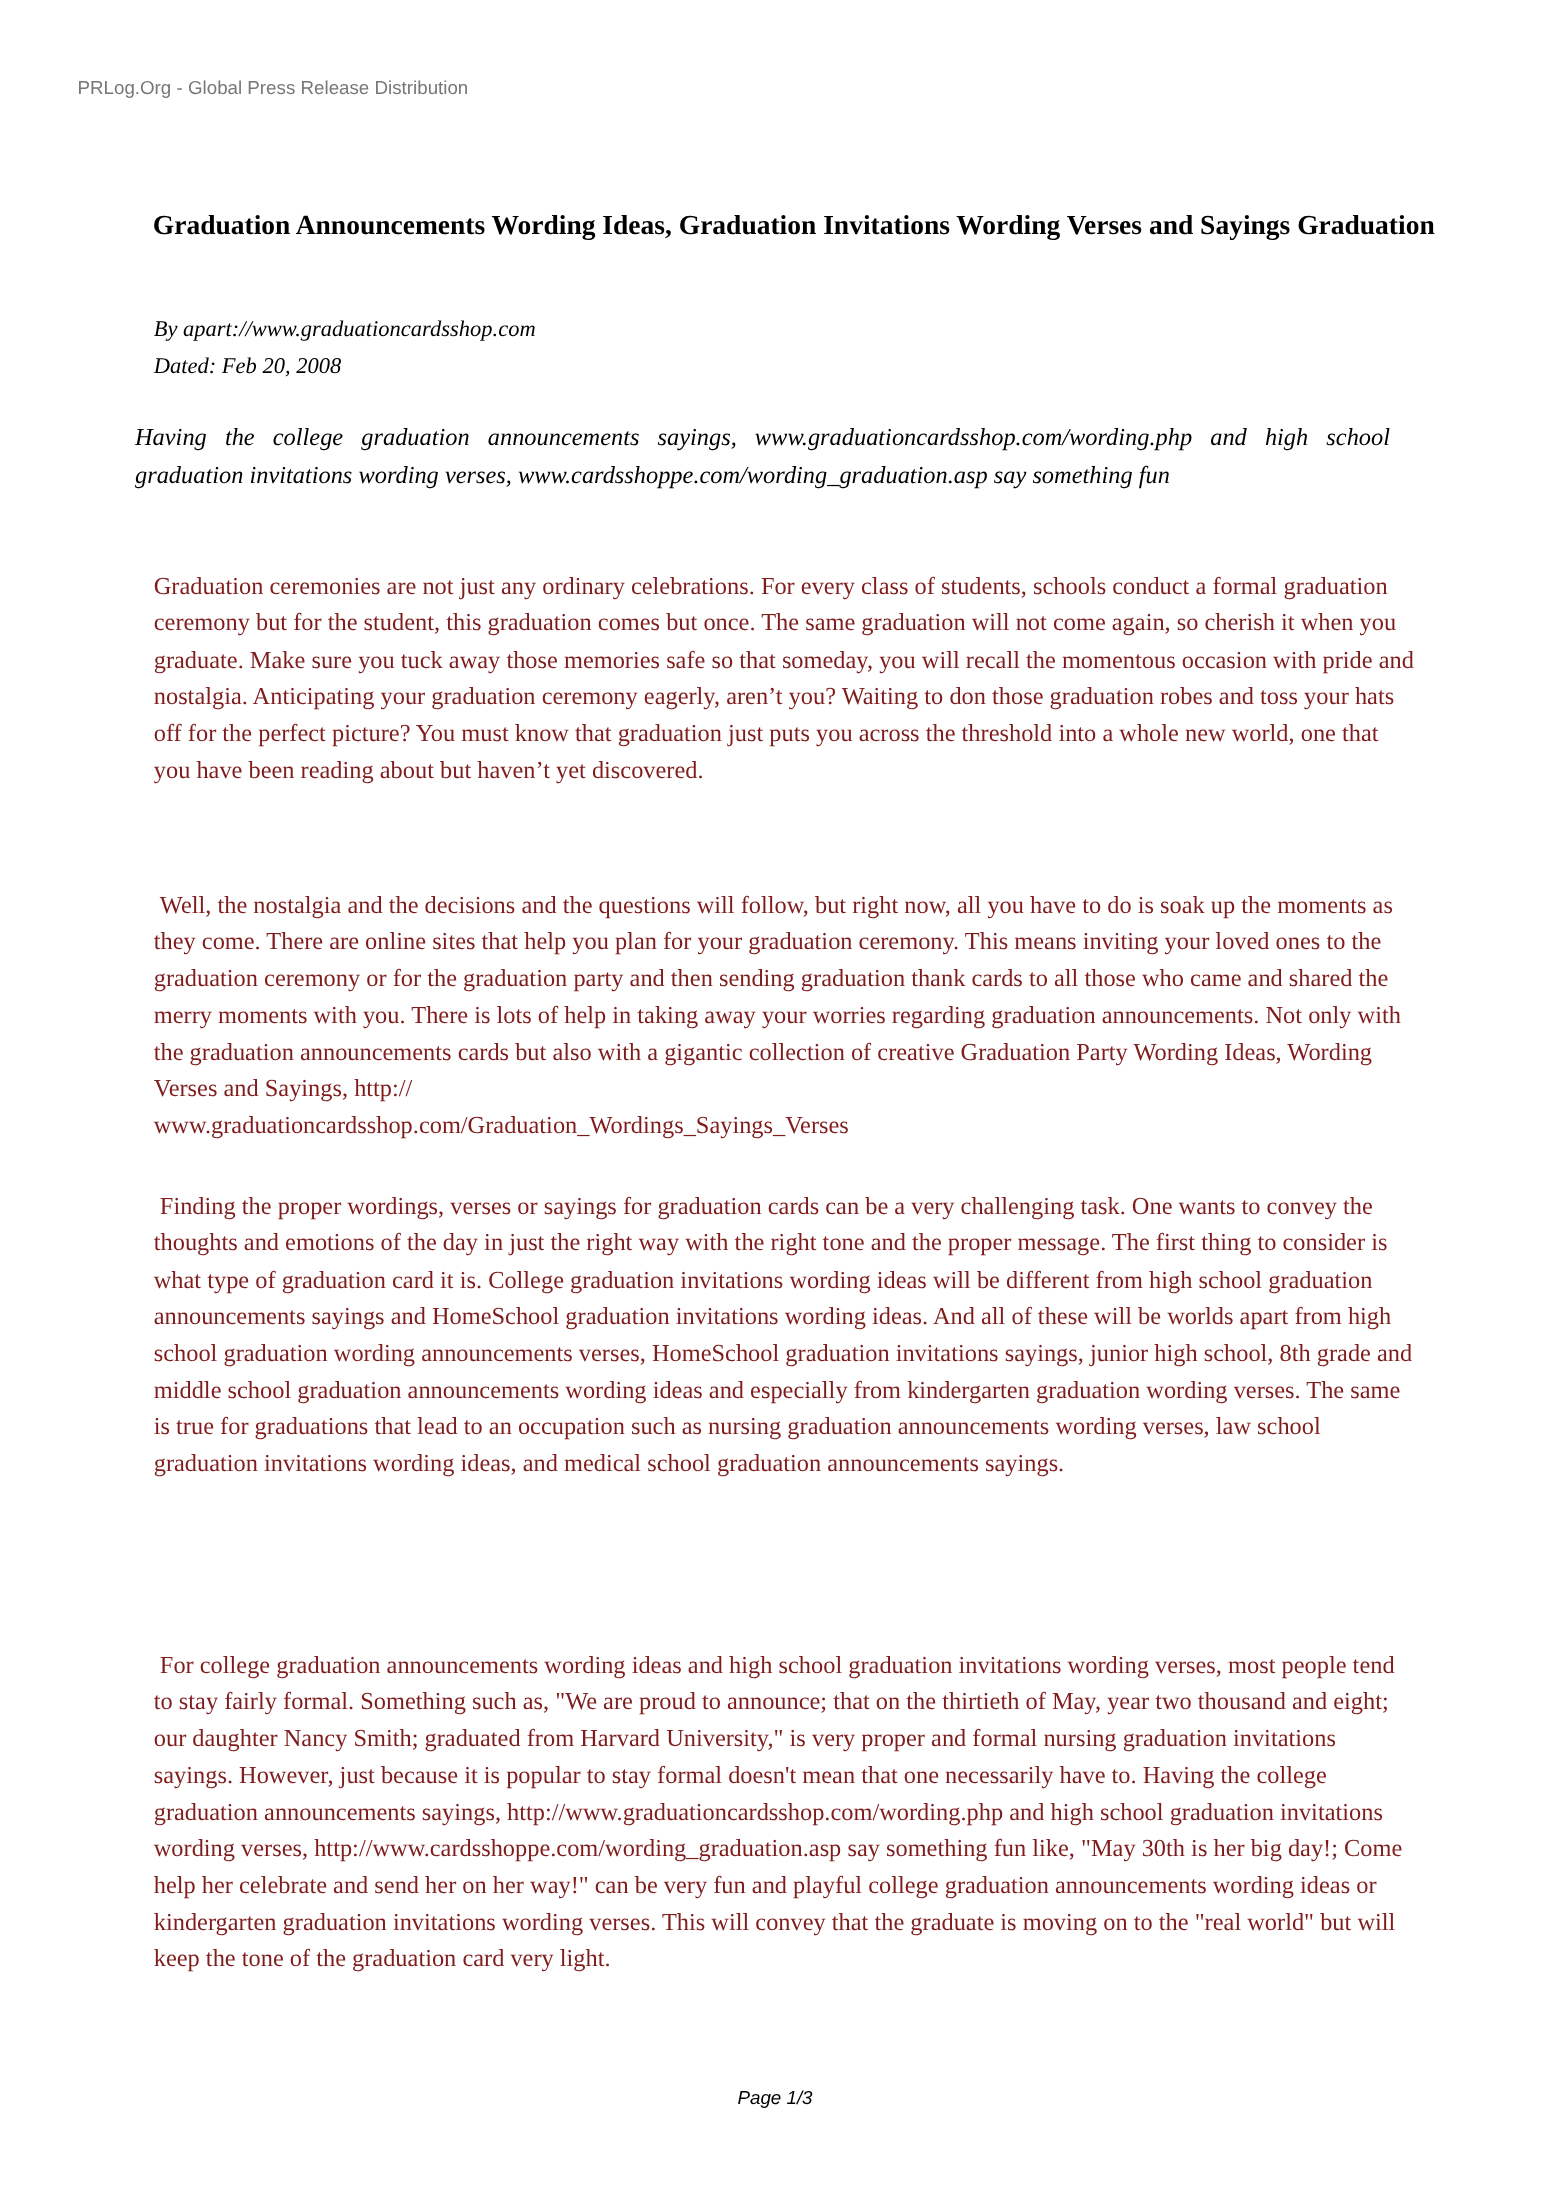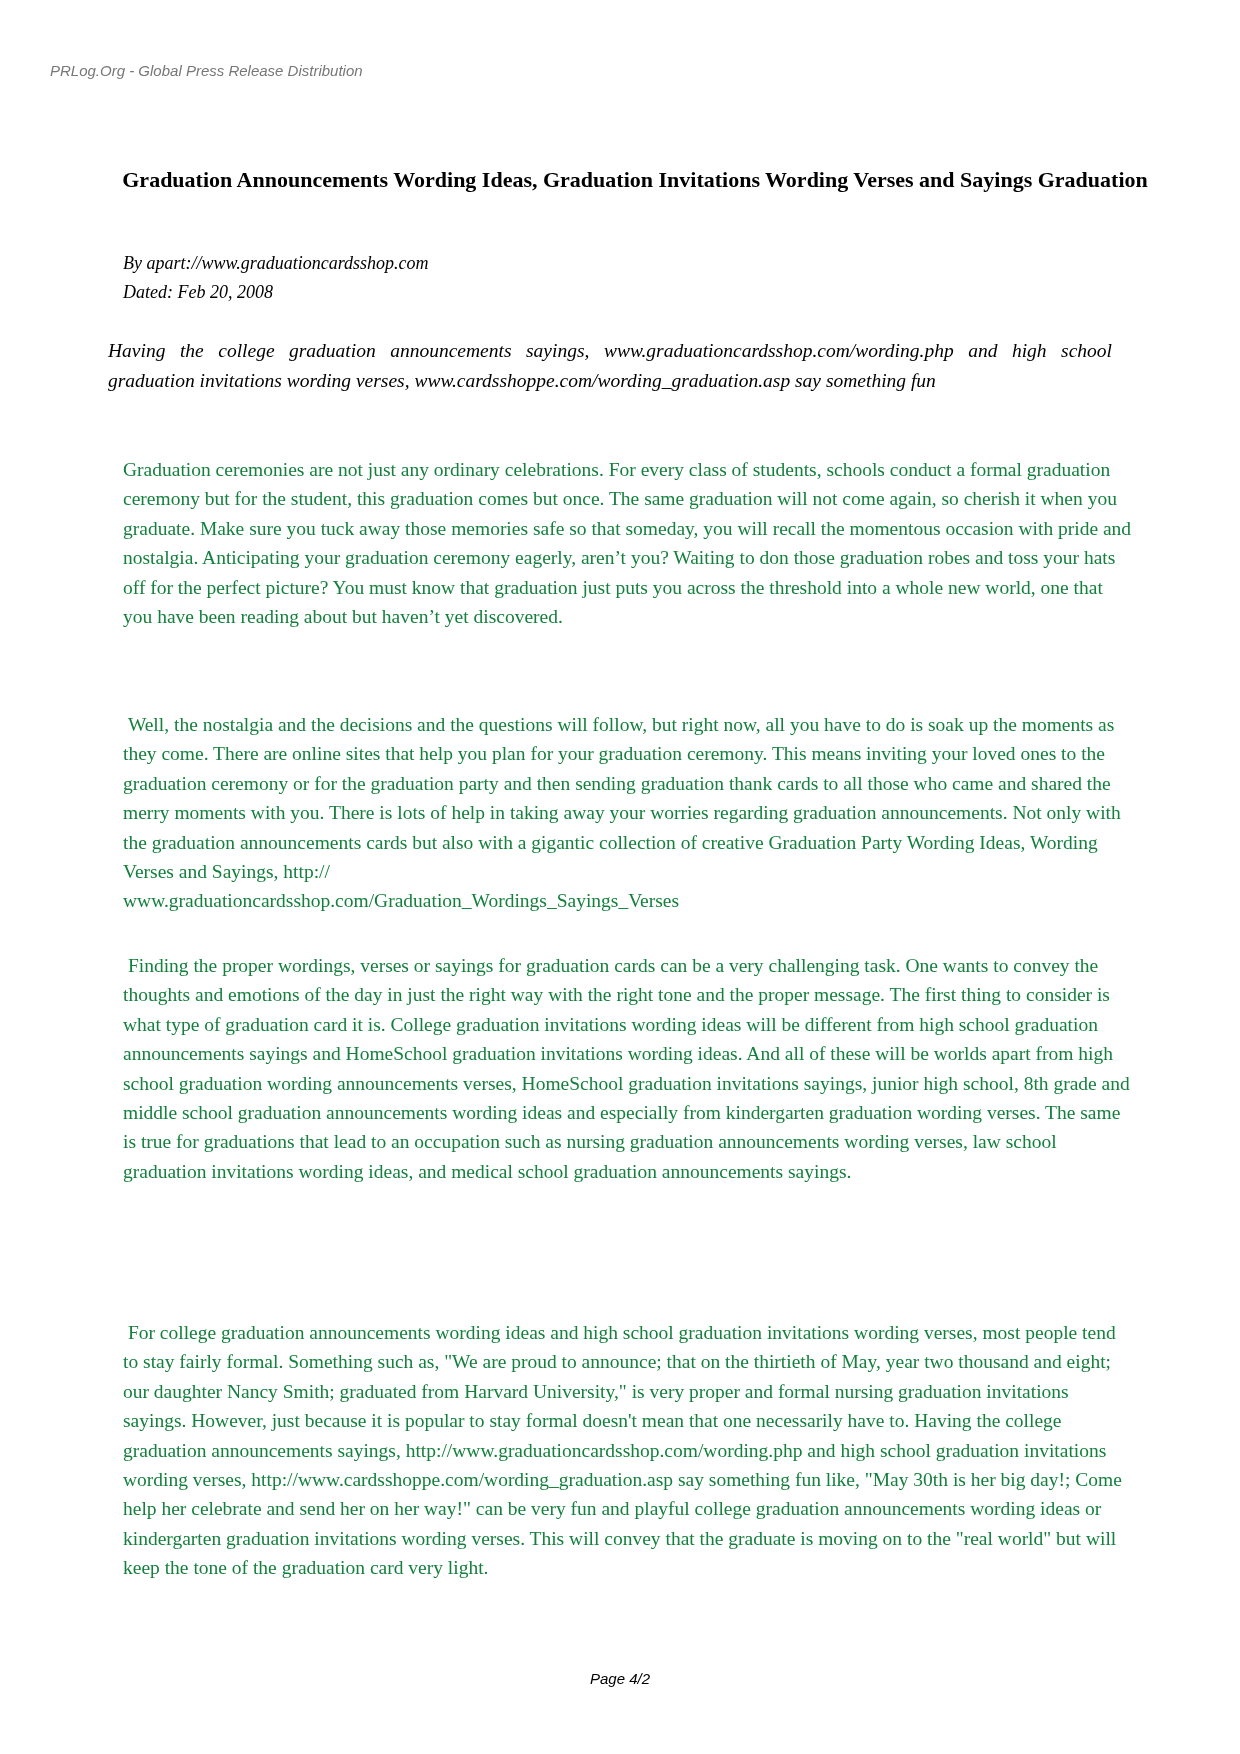--- a/index.html
+++ b/index.html
@@ -1,39 +1,39 @@
 <!DOCTYPE html>
 <html><head>
   <meta charset="utf-8">
   <style>
     html, body { margin: 0; padding: 0; background: #ffffff; }
     body { width: 1240px; height: 1754px; position: relative; overflow: hidden; }
     .header {
-      position: absolute; left: 50px; top: 62px;
-      font-family: "Liberation Sans", sans-serif; font-size: 15px; color: #777777; font-style: italic;
+      position: absolute; left: 62px; top: 62px;
+      font-family: "Liberation Sans", sans-serif; font-size: 15px; color: #777777;
     }
     .title {
       position: absolute; left: 50px; width: 1140px; top: 148px;
       font-family: "Liberation Serif", serif; font-weight: bold; font-size: 22px;
       line-height: 34px; text-align: center; color: #000;
     }
     .meta {
       position: absolute; left: 123px; top: 249px;
       font-family: "Liberation Serif", serif; font-style: italic; font-size: 18px;
       line-height: 29px; color: #000;
     }
     .summary {
       position: absolute; left: 108px; width: 1004px; top: 336px;
       font-family: "Liberation Serif", serif; font-style: italic; font-size: 19.5px;
       line-height: 29.5px; text-align: justify; color: #000;
     }
     .para {
       position: absolute; left: 123px; width: 1010px;
       font-family: "Liberation Serif", serif; font-size: 19.5px;
-      line-height: 29.4px; color: #15803d; white-space: pre-wrap;
+      line-height: 29.4px; color: #7f1d1d; white-space: pre-wrap;
     }
     #p1 { top: 455px; }
     #p2 { top: 710px; }
     #p3 { top: 951px; }
     #p4 { top: 1318px; }
     .footer {
       position: absolute; left: 0; width: 1240px; top: 1670px; text-align: center;
       font-family: "Liberation Sans", sans-serif; font-style: italic; font-size: 15px; color: #000;
     }
   </style>
@@ -50,13 +50,13 @@
 </div>
 
 <div class="summary">Having the college graduation announcements sayings, www.graduationcardsshop.com/wording.php and high school graduation invitations wording verses, www.cardsshoppe.com/wording_graduation.asp say something fun</div>
 
 <div class="para" id="p1">Graduation ceremonies are not just any ordinary celebrations. For every class of students, schools conduct a formal graduation ceremony but for the student, this graduation comes but once. The same graduation will not come again, so cherish it when you graduate. Make sure you tuck away those memories safe so that someday, you will recall the momentous occasion with pride and nostalgia. Anticipating your graduation ceremony eagerly, aren’t you? Waiting to don those graduation robes and toss your hats off for the perfect picture? You must know that graduation just puts you across the threshold into a whole new world, one that you have been reading about but haven’t yet discovered.</div>
 <div class="para" id="p2"> Well, the nostalgia and the decisions and the questions will follow, but right now, all you have to do is soak up the moments as they come. There are online sites that help you plan for your graduation ceremony. This means inviting your loved ones to the graduation ceremony or for the graduation party and then sending graduation thank cards to all those who came and shared the merry moments with you. There is lots of help in taking away your worries regarding graduation announcements. Not only with the graduation announcements cards but also with a gigantic collection of creative Graduation Party Wording Ideas, Wording Verses and Sayings, http://
 www.graduationcardsshop.com/Graduation_Wordings_Sayings_Verses</div>
 <div class="para" id="p3"> Finding the proper wordings, verses or sayings for graduation cards can be a very challenging task. One wants to convey the thoughts and emotions of the day in just the right way with the right tone and the proper message. The first thing to consider is what type of graduation card it is. College graduation invitations wording ideas will be different from high school graduation announcements sayings and HomeSchool graduation invitations wording ideas. And all of these will be worlds apart from high school graduation wording announcements verses, HomeSchool graduation invitations sayings, junior high school, 8th grade and middle school graduation announcements wording ideas and especially from kindergarten graduation wording verses. The same is true for graduations that lead to an occupation such as nursing graduation announcements wording verses, law school graduation invitations wording ideas, and medical school graduation announcements sayings.</div>
 <div class="para" id="p4"> For college graduation announcements wording ideas and high school graduation invitations wording verses, most people tend to stay fairly formal. Something such as, "We are proud to announce; that on the thirtieth of May, year two thousand and eight; our daughter Nancy Smith; graduated from Harvard University," is very proper and formal nursing graduation invitations sayings. However, just because it is popular to stay formal doesn't mean that one necessarily have to. Having the college graduation announcements sayings, http://www.graduationcardsshop.com/wording.php and high school graduation invitations wording verses, http://www.cardsshoppe.com/wording_graduation.asp say something fun like, "May 30th is her big day!; Come help her celebrate and send her on her way!" can be very fun and playful college graduation announcements wording ideas or kindergarten graduation invitations wording verses. This will convey that the graduate is moving on to the "real world" but will keep the tone of the graduation card very light.</div>
 
-<div class="footer">Page 4/2</div>
+<div class="footer">Page 1/3</div>
 
 </body></html>

